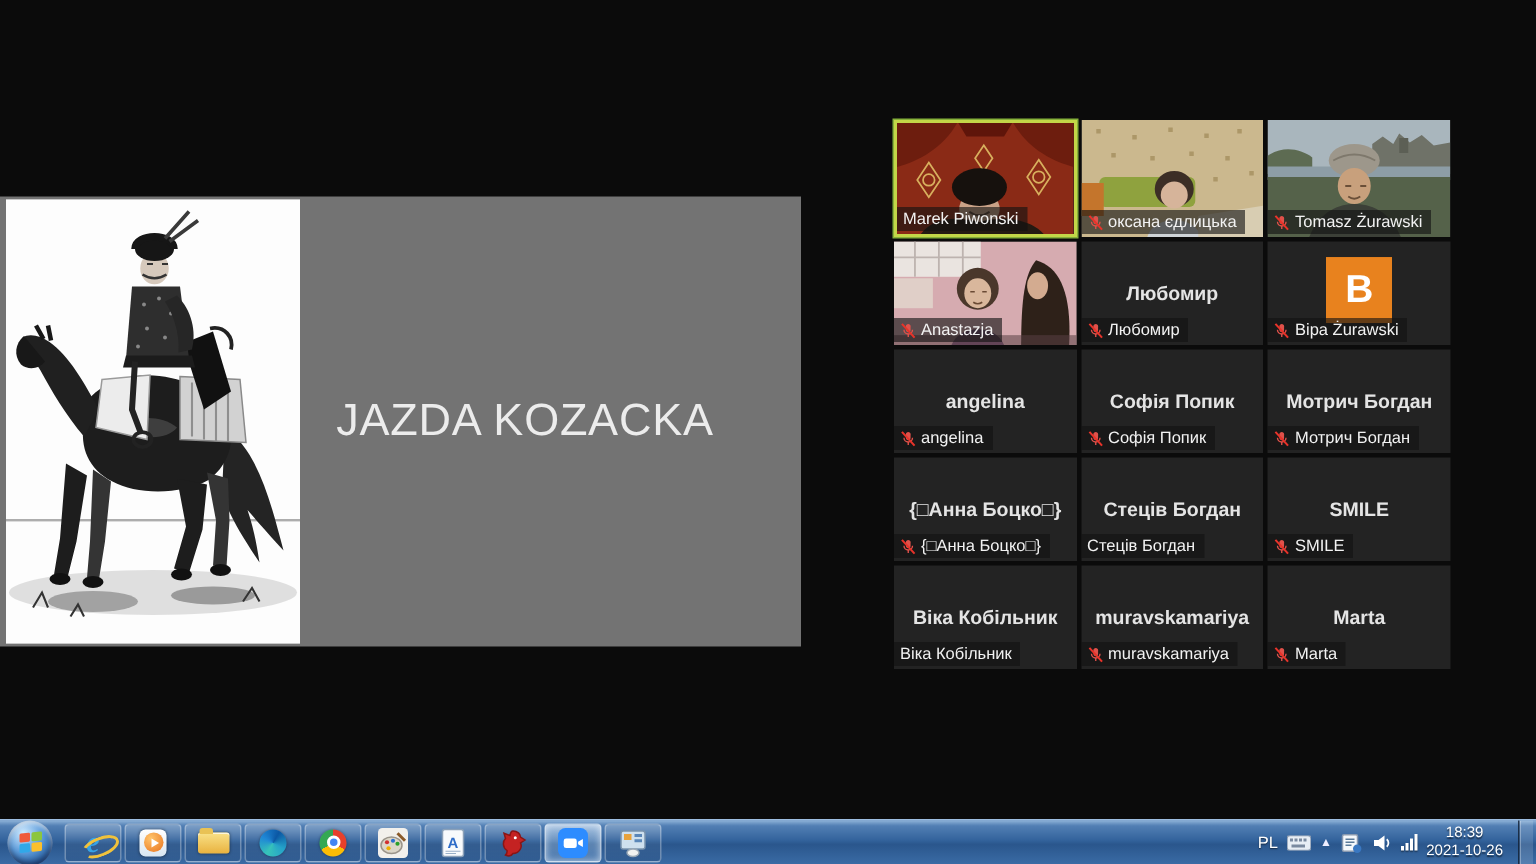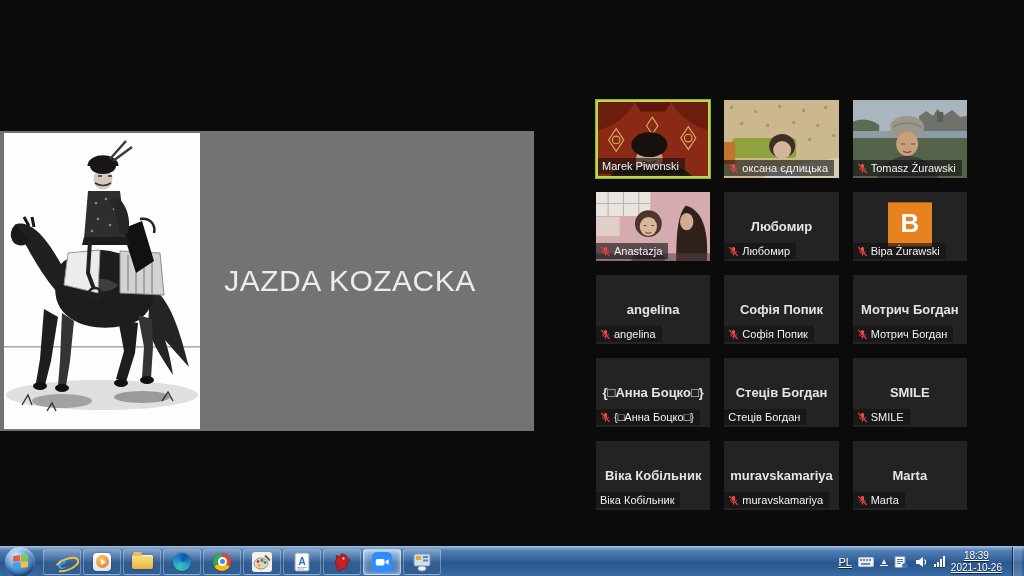--- a/index.html
+++ b/index.html
@@ -35,22 +35,22 @@
   
   .content{position:absolute;left:0;top:20px;width:1024px;height:526px;background:#0b0b0b;}
 
   
   .slide{position:absolute;left:0;top:111px;width:534px;height:300px;background:#737373;}
   .slide-image{position:absolute;left:4px;top:2px;width:196px;height:296px;background:#fdfdfd;}
   .slide-title-wrap{position:absolute;left:204px;right:0;top:0;height:100%;display:flex;align-items:center;justify-content:center;padding-right:38px;box-sizing:border-box;}
   .slide-title{font-size:30px;color:#ececec;letter-spacing:.5px;white-space:nowrap;}
 
   
-  .gallery{position:absolute;left:596px;top:80px;width:371px;display:grid;
-    grid-template-columns:repeat(3,1fr);grid-template-rows:78px 69px 69px 69px 69px;gap:14px;}
+  .gallery{position:absolute;left:596px;top:60px;width:371px;display:grid;
+    grid-template-columns:repeat(3,1fr);grid-template-rows:78px 69px 69px 69px 69px;gap:3px;}
   .tile{position:relative;background:#232323;overflow:hidden;box-sizing:border-box;}
   .tile.active{border:2px solid #c3d648;box-shadow:0 0 0 1px #86b13a;}
   .tile .scene{position:absolute;inset:0;width:100%;height:100%;}
   .center-name{position:absolute;inset:0;display:flex;align-items:center;justify-content:center;
     font-size:13px;font-weight:bold;color:#e4e4e4;text-align:center;padding:0 4px;}
   .avatar{position:absolute;left:50%;top:50%;transform:translate(-50%,-56%);width:44px;height:44px;
     background:#e8821e;display:flex;align-items:center;justify-content:center;
     font-size:26px;font-weight:bold;color:#fff;}
   .name-label{position:absolute;left:0;bottom:2px;max-width:96%;display:flex;align-items:center;gap:3px;
     background:rgba(18,18,18,.62);padding:2px 6px 2px 4px;font-size:11px;color:#f2f2f2;
@@ -86,21 +86,21 @@
     border-top:3px solid transparent;border-bottom:3px solid transparent;}
   .icon-folder{width:21px;height:14px;position:relative;border-radius:2px;
     background:linear-gradient(#f9e289,#e9b23f);box-shadow:inset 0 1px 0 rgba(255,255,255,.7),0 0 2px rgba(0,0,0,.4);}
   .icon-folder::before{content:'';position:absolute;top:-3px;left:1px;width:9px;height:4px;border-radius:2px 2px 0 0;background:#e9c255;}
   .icon-edge{width:18px;height:18px;border-radius:50%;
     background:conic-gradient(from 210deg,#37c3b9,#1f87d6,#0b57a4,#25a3c9,#37c3b9);box-shadow:0 0 2px rgba(0,0,0,.4);}
   .icon-chrome{width:18px;height:18px;border-radius:50%;position:relative;
     background:conic-gradient(#e8402a 0 120deg,#fbbc05 120deg 240deg,#34a853 240deg 360deg);box-shadow:0 0 2px rgba(0,0,0,.4);}
   .icon-chrome::after{content:'';position:absolute;left:4.5px;top:4.5px;width:9px;height:9px;border-radius:50%;
     background:#4285f4;border:2px solid #fff;box-sizing:border-box;}
-  .tray{margin-left:auto;display:flex;align-items:center;gap:6px;padding-right:2px;color:#fff;text-decoration:underline;}
+  .tray{margin-left:auto;display:flex;align-items:center;gap:6px;padding-right:2px;color:#fff;}
   .tray .lang{font-size:11px;text-shadow:0 1px 1px rgba(0,0,0,.6);cursor:pointer;}
   .tray .chev{font-size:8px;color:#eef;cursor:pointer;}
   .bars{display:flex;align-items:flex-end;gap:1px;height:11px;cursor:pointer;}
   .bars span{width:2px;background:#fff;box-shadow:0 1px 1px rgba(0,0,0,.4);}
   .clock{font-size:10px;line-height:12px;text-align:center;text-shadow:0 1px 1px rgba(0,0,0,.6);cursor:pointer;}
   .show-desktop{width:9px;height:30px;margin-left:4px;background:rgba(255,255,255,.14);
     border-left:1px solid rgba(10,25,45,.8);box-shadow:inset 1px 0 0 rgba(255,255,255,.3);cursor:pointer;}
   svg{display:block;}
 </style>
 </head>

